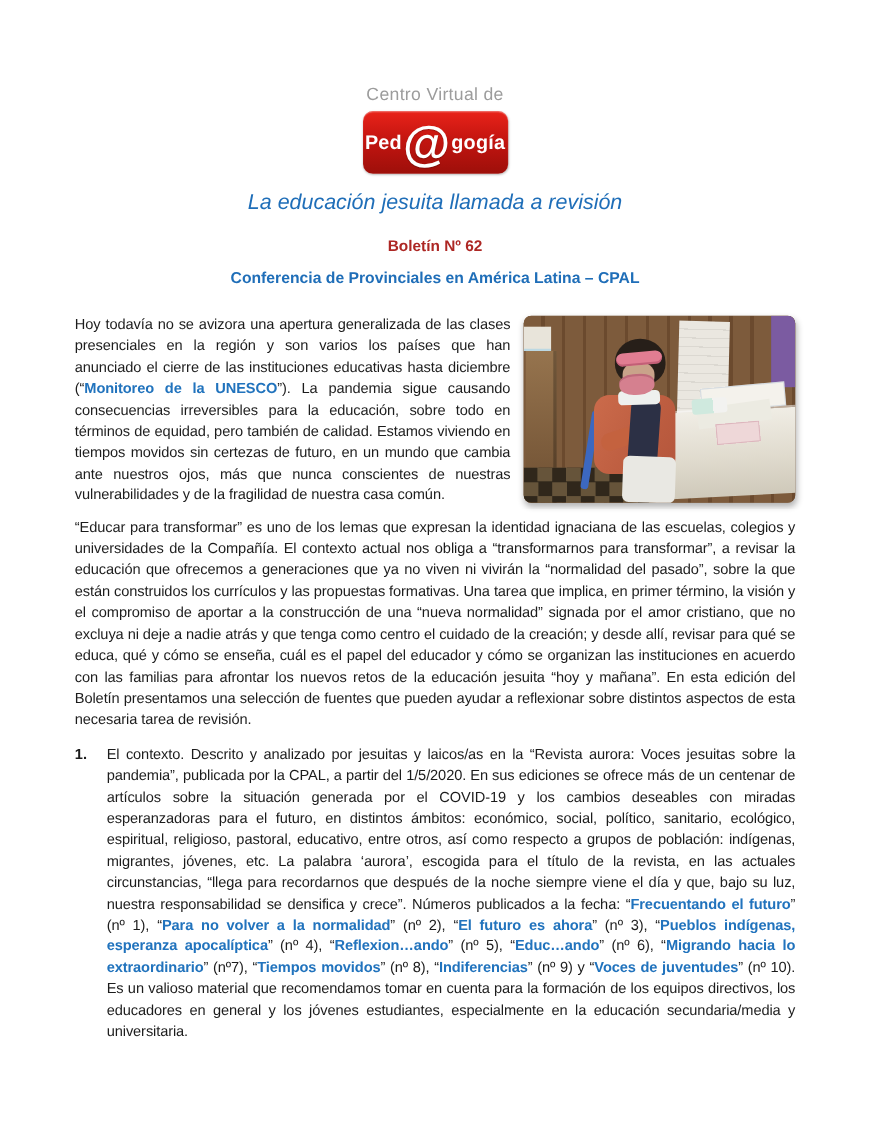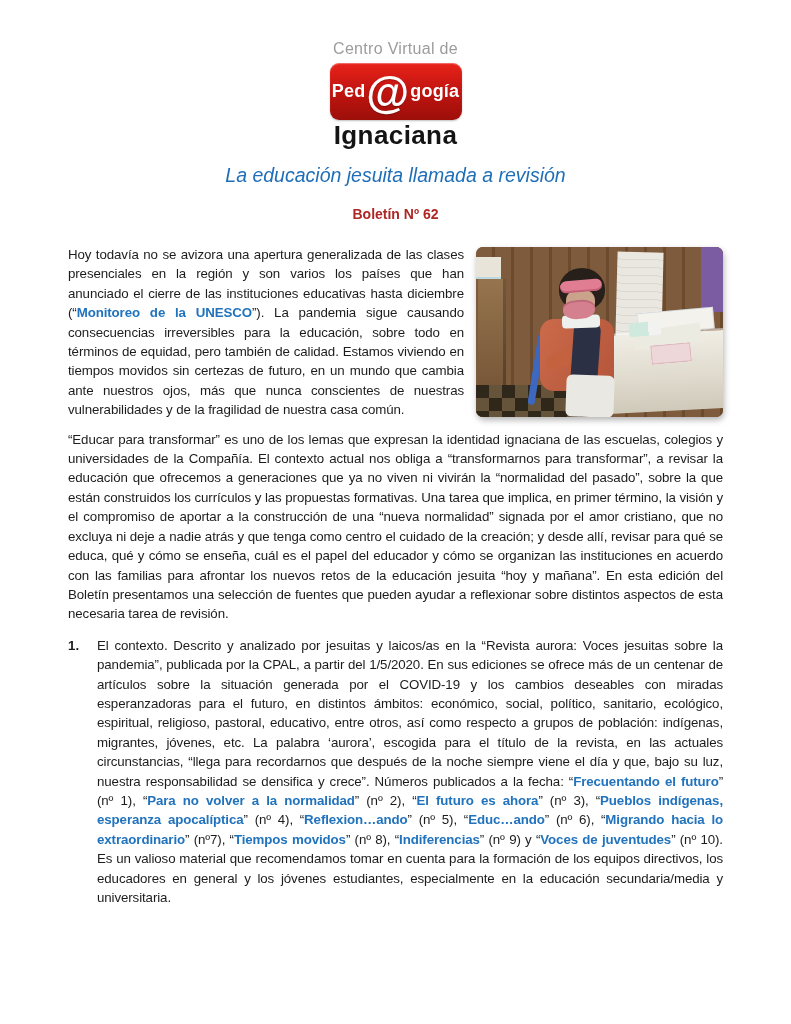--- a/index.html
+++ b/index.html
@@ -16,21 +16,21 @@
   html,body{margin:0;padding:0;background:#ffffff;}
   body{
     width:791px;height:1024px;
     font-family:"Liberation Sans",sans-serif;
     color:var(--text-dark,#1c1c1c);
     overflow:hidden;
   }
   .page{position:relative;width:791px;height:1024px;background:#fff;overflow:hidden;}
 
   
-  .header{text-align:center;padding-top:41px;}
+  .header{text-align:center;padding-top:79px;}
   .logo-tagline{
     font-size:16px;line-height:16px;color:var(--tagline-gray,#9c9c9c);
     letter-spacing:.3px;
   }
   .logo-box{
     display:inline-flex;align-items:center;justify-content:center;
     width:132px;height:57px;margin-top:6px;border-radius:9px;
     background:linear-gradient(180deg,var(--logo-red-top,#e9231a) 0%,#c41510 45%,var(--logo-red-bottom,#9d0f0a) 100%);
     box-shadow:inset 0 1px 1px rgba(255,255,255,.35), 0 1px 2px rgba(0,0,0,.25);
     color:#fff;
@@ -113,24 +113,24 @@
 
   <div class="header">
     <div class="logo-tagline">Centro Virtual de</div>
     <div>
       <div class="logo-box">
         <span class="pre">Ped</span>
           <span class="at">@</span>
           <span class="post">gogía</span>
       </div>
     </div>
-    <div class="logo-name">Ignaciana</div>
 
     <div class="doc-title">La educación jesuita llamada a revisión</div>
     <div class="bulletin">Boletín Nº 62</div>
+    <div class="organization">Conferencia de Provinciales en América Latina – CPAL</div>
   </div>
 
   <div class="content">
 
     <p class="para first">
       <span class="photo" title="Niña con vincha y mascarilla rosadas, abrigo naranja y delantal blanco, sentada en una silla escolar azul junto a una mesa con cuadernos y papeles, en un aula con pared de madera y tela morada.">
         <span class="ph ph-wood"></span>
         <span class="ph ph-purple"></span>
         <span class="ph ph-purple2"></span>
         <span class="ph ph-poster"></span>

